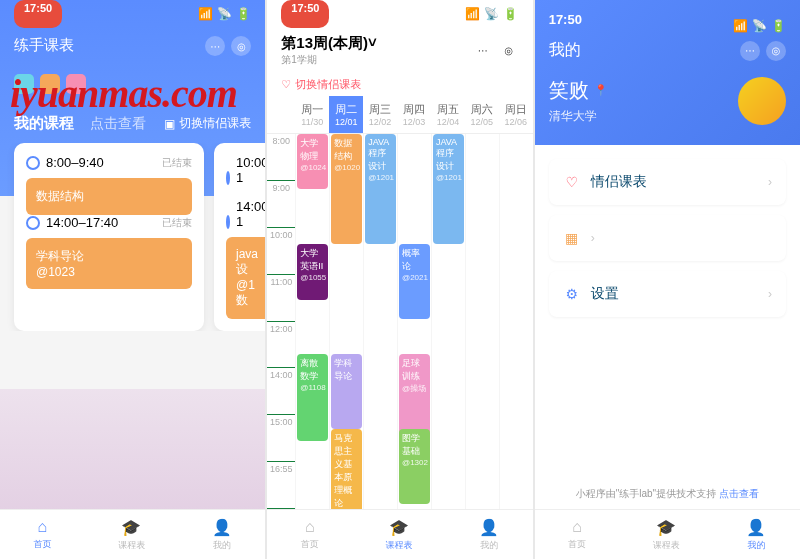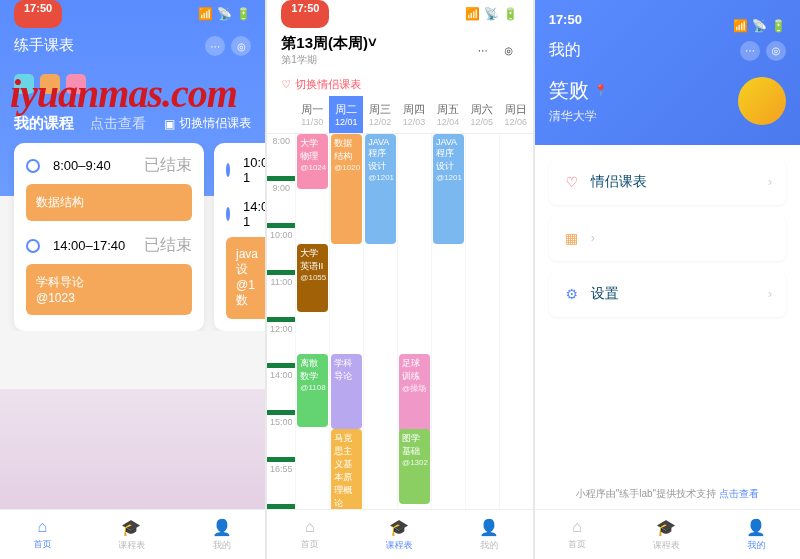--- a/index.html
+++ b/index.html
@@ -16,23 +16,23 @@
 .header1-btns{display:flex;gap:6px}
 .hbtn{width:20px;height:20px;border-radius:50%;background:rgba(255,255,255,0.25);display:flex;align-items:center;justify-content:center;font-size:10px;cursor:pointer}
 .logo-area{padding:10px 14px 20px;display:flex;gap:6px}
 .logo-cube{width:20px;height:20px;border-radius:5px}
 .tabs1{padding:0 14px 10px;display:flex;align-items:center;gap:16px;color:#fff}
 .tab1{font-size:14px;opacity:0.7}
 .tab1.active{opacity:1;font-weight:600;font-size:15px}
 .tabs1-right{margin-left:auto;font-size:12px;display:flex;align-items:center;gap:4px}
 .cards-row{display:flex;gap:10px;padding:0 0 0 14px;overflow:hidden}
 .card{min-width:190px;background:#fff;border-radius:10px;padding:12px;box-shadow:0 2px 8px rgba(0,0,0,0.08)}
-.card-time{display:flex;align-items:center;gap:13px;font-size:13px;margin-bottom:8px}
+.card-time{display:flex;align-items:flex-end;gap:6px;font-size:13px;margin-bottom:8px}
 .dot{width:14px;height:14px;border:2px solid #5b8cff;border-radius:50%}
-.status-txt{color:#aaa;font-size:16px;margin-left:auto}
+.status-txt{color:#aaa;font-size:10px;margin-left:auto}
 .course-block{padding:10px;border-radius:6px;color:#fff;font-size:12px}
 .course-block.orange{background:#f5a85a}
 .course-block.blue{background:#7bb8f0}
 .card-small{min-width:70px}
 .illust{position:absolute;bottom:50px;left:0;right:0;height:120px;background:linear-gradient(180deg,#e8d5e8,#d8b8d8);opacity:0.6}
 .bottom-nav{height:50px;background:#fff;border-top:1px solid #eee;display:flex;justify-content:space-around;align-items:center;margin-top:auto;z-index:2;position:relative}
 .nav-item{display:flex;flex-direction:column;align-items:center;gap:2px;cursor:pointer}
 .nav-icon{font-size:16px;color:#bbb}
 .nav-item.active .nav-icon{color:#5b8cff}
 .nav-label{font-size:9px;color:#bbb}
@@ -43,21 +43,21 @@
 .switch-link{padding:4px 14px;font-size:11px;color:#f56;display:flex;align-items:center;gap:4px}
 .week-days{display:flex;border-bottom:1px solid #eee}
 .day-cell{flex:1;text-align:center;padding:6px 0;font-size:11px}
 .day-name{color:#666}
 .day-date{color:#bbb;font-size:9px}
 .day-cell.active{background:#5b8cff;color:#fff}
 .day-cell.active .day-name,.day-cell.active .day-date{color:#fff}
 .tcell{flex:0 0 28px}
 .schedule-grid{flex:1;position:relative;display:flex;overflow:hidden}
 .time-col{width:28px;display:flex;flex-direction:column}
-.time-slot{height:55px;font-size:9px;color:#aaa;text-align:center;padding-top:2px;border-bottom:5px solid #15803d}
+.time-slot{height:55px;font-size:9px;color:#aaa;text-align:center;padding-top:2px;border-bottom:1px solid #15803d}
 .grid-col{flex:1;position:relative;border-left:1px solid #f5f5f5}
 .event{position:absolute;left:1px;right:1px;border-radius:4px;padding:3px;font-size:9px;color:#fff;overflow:hidden}
 .ev-name{font-weight:400}
 .ev-loc{opacity:0.85;font-size:8px}
 .header3{background:linear-gradient(135deg,#5b8cff,#4a7aee);padding:12px 14px 20px;color:#fff}
 .header3-top{display:flex;justify-content:space-between;align-items:center}
 .profile-row{display:flex;align-items:center;justify-content:space-between;margin-top:16px}
 .profile-name{font-size:20px;font-weight:500;display:flex;align-items:center;gap:6px}
 .profile-school{font-size:12px;opacity:0.85;margin-top:4px}
 .avatar{width:48px;height:48px;border-radius:50%;background:linear-gradient(135deg,#f5d020,#f5a020)}
@@ -105,21 +105,21 @@
   <div class="cards-row">
     <div class="card">
       <div class="card-time">
         <span class="dot"></span>
         <span>8:00–9:40</span>
         <span class="status-txt">已结束</span>
       </div>
       <div class="course-block orange">
         <div>数据结构</div>
       </div>
-      <div class="card-time" style="margin-top:14px">
+      <div class="card-time" style="">
         <span class="dot"></span>
         <span>14:00–17:40</span>
         <span class="status-txt">已结束</span>
       </div>
       <div class="course-block orange">
         <div>学科导论</div>
         <div>@1023</div>
       </div>
     </div>
     <div class="card card-small">
@@ -217,25 +217,25 @@
         <div class="time-slot">12:00</div>
         <div class="time-slot">14:00</div>
         <div class="time-slot">15:00</div>
         <div class="time-slot">16:55</div>
       </div>
     <div class="grid-col" id="col-mon">
         <div class="event" style="top: 0px; height: 55px; background: rgb(247, 143, 179);">
           <div class="ev-name">大学物理</div>
           <div class="ev-loc">@1024</div>
         </div>
-        <div class="event" style="top: 110px; height: 68px; background: #a16207;">
+        <div class="event" style="top: 110px; height: 56px; background: #701a75;">
           <div class="ev-name">大学英语II</div>
           <div class="ev-loc">@1055</div>
         </div>
-        <div class="event" style="top: 220px; height: 73px; background: rgb(99, 212, 113);">
+        <div class="event" style="top: 220px; height: 87px; background: rgb(99, 212, 113);">
           <div class="ev-name">离散数学</div>
           <div class="ev-loc">@1108</div>
         </div>
       </div>
     <div class="grid-col" id="col-tue">
         <div class="event" style="top: 0px; height: 110px; background: rgb(245, 168, 90);">
           <div class="ev-name">数据结构</div>
           <div class="ev-loc">@1020</div>
         </div>
         <div class="event" style="top: 220px; height: 75px; background: rgb(184, 168, 240);">
@@ -247,20 +247,24 @@
           <div class="ev-loc"></div>
         </div>
       </div>
     <div class="grid-col" id="col-wed">
         <div class="event" style="top: 0px; height: 110px; background: rgb(123, 184, 240);">
           <div class="ev-name">JAVA程序设计</div>
           <div class="ev-loc">@1201</div>
         </div>
       </div>
     <div class="grid-col" id="col-thu">
+        <div class="event" style="top: 110px; height: 75px; background: rgb(107, 156, 255);">
+          <div class="ev-name">概率论</div>
+          <div class="ev-loc">@2021</div>
+        </div>
         <div class="event" style="top: 220px; height: 89px; background: rgb(240, 152, 200);">
           <div class="ev-name">足球训练</div>
           <div class="ev-loc">@操场</div>
         </div>
         <div class="event" style="top: 295px; height: 75px; background: rgb(139, 207, 99);">
           <div class="ev-name">图学基础</div>
           <div class="ev-loc">@1302</div>
         </div>
       </div>
     <div class="grid-col" id="col-fri">

